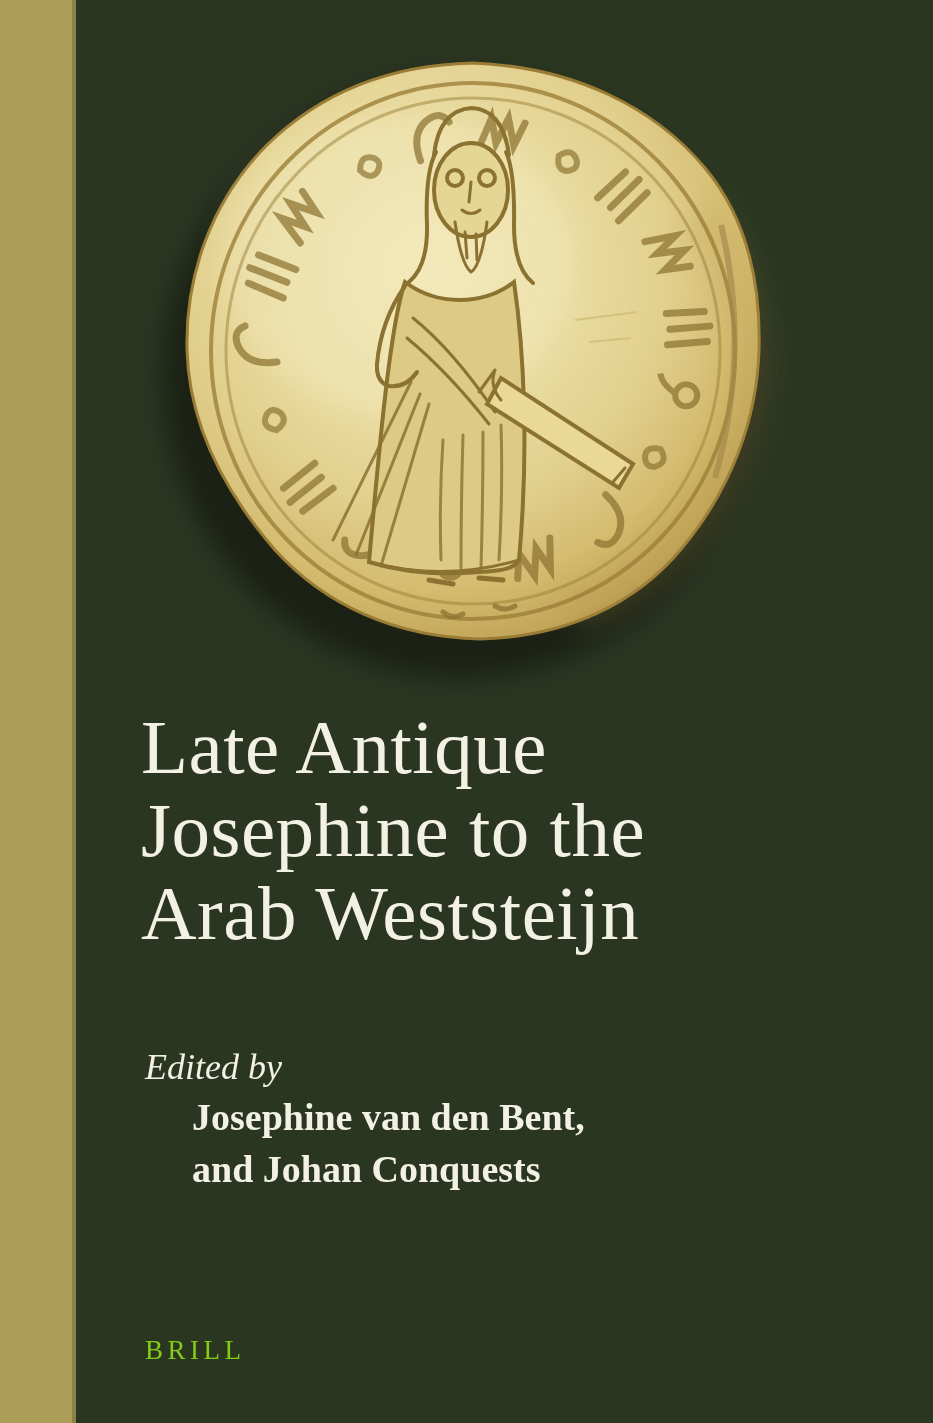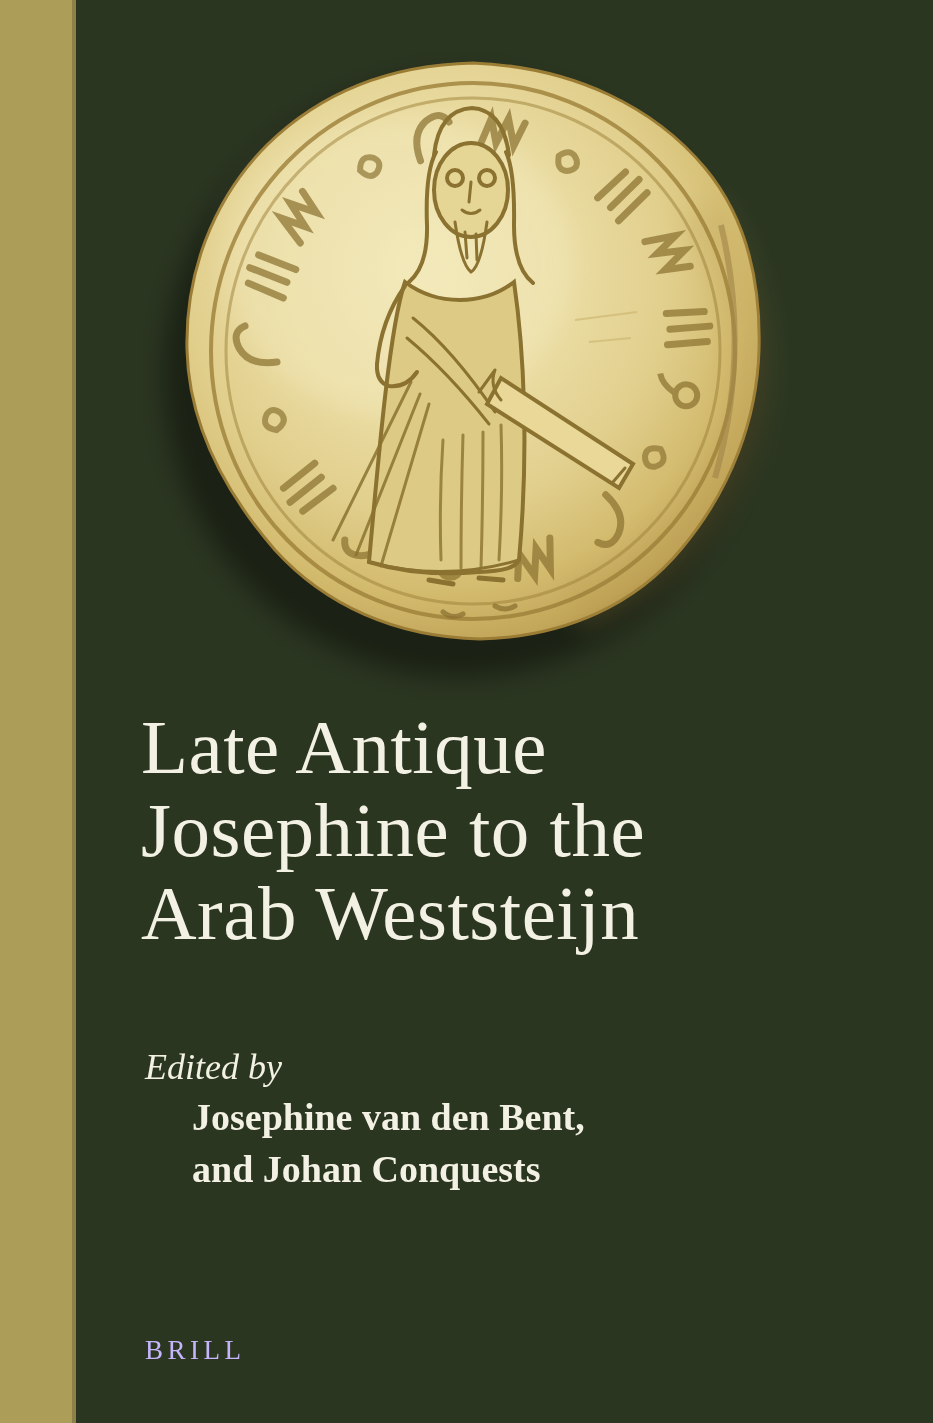--- a/index.html
+++ b/index.html
@@ -40,21 +40,21 @@
   }
   .editors{
     position:absolute;left:144px;top:1091px;
     color:#f2f1e3;
     font-weight:bold;
     font-size:38px;line-height:52px;margin-left:48px;
   }
   .editors .line{display:block;}
   .publisher{
     position:absolute;left:145px;top:1333px;
-    color:#c4b5fd;
+    color:#84cc16;
     font-size:27px;line-height:34px;
     letter-spacing:4.5px;
   }
 </style>
 </head>
 <body>
 
 <div class="cover">
 
   <div class="stripe"></div>

